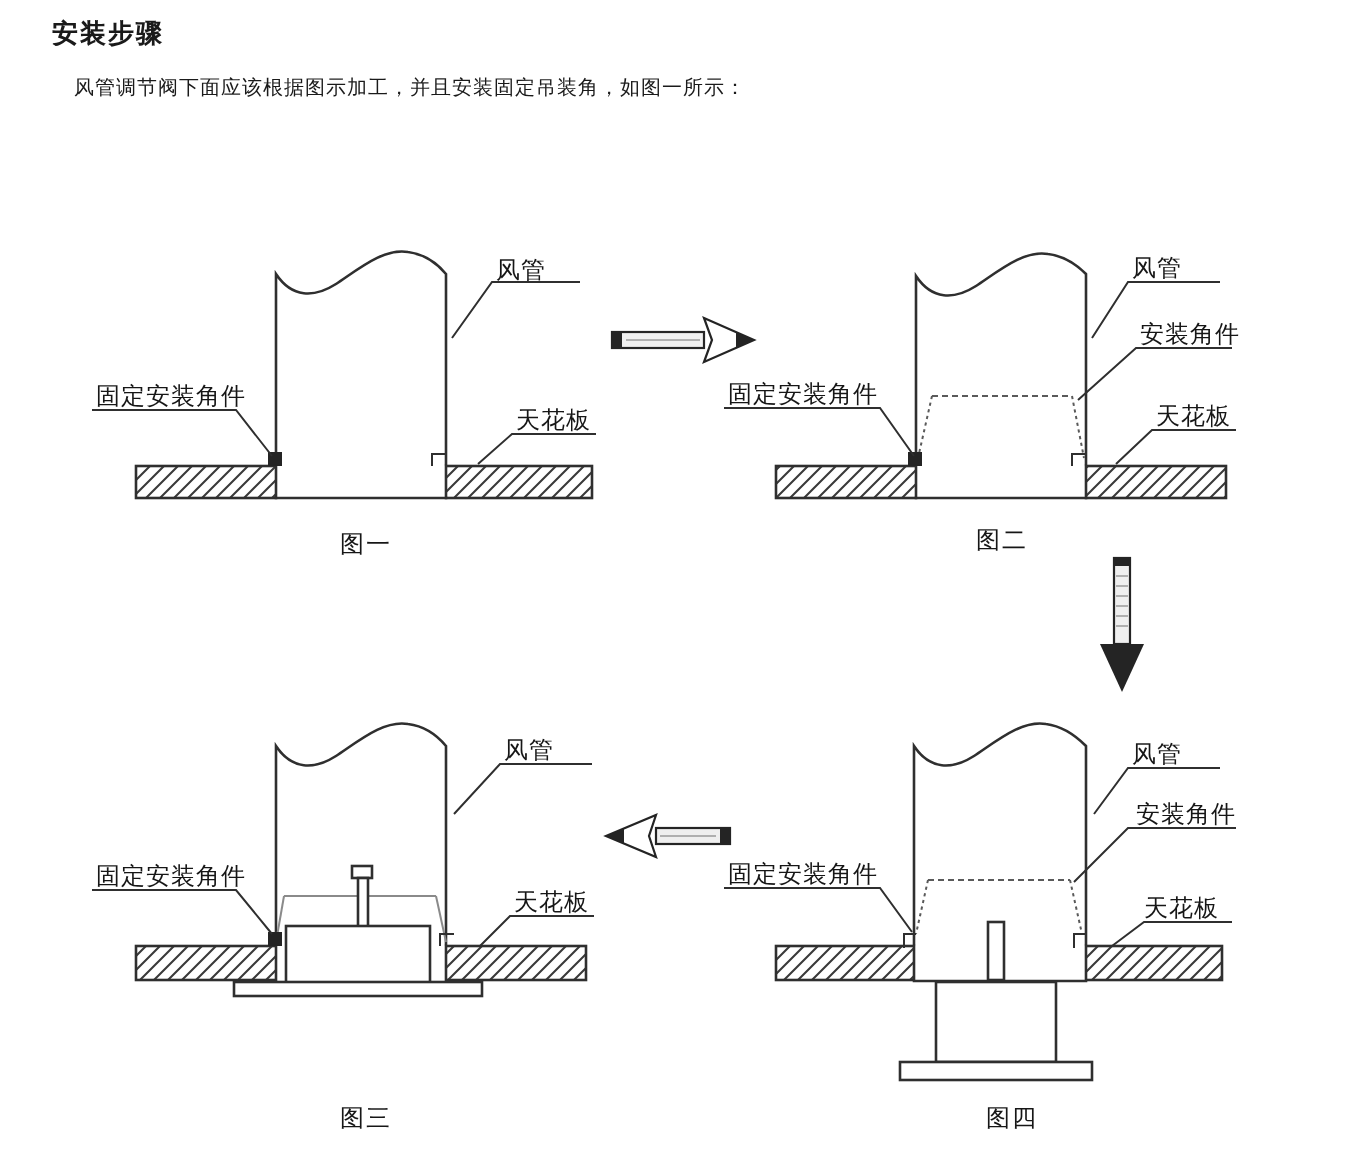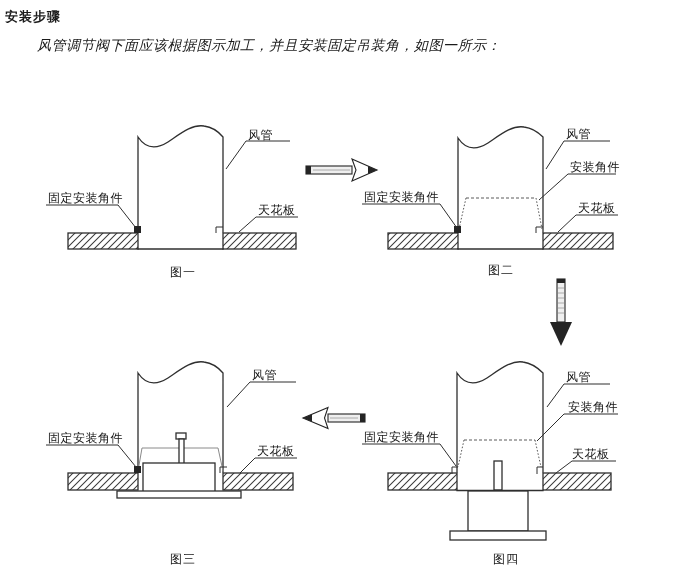--- a/index.html
+++ b/index.html
@@ -2,26 +2,26 @@
 <html><head>
 <meta charset="utf-8">
 <style>
   html,body{margin:0;padding:0;}
   body{
     width:673px;height:575px;position:relative;overflow:hidden;
     background:#ffffff;color:#1a1a1a;
     font-family:"Liberation Sans","DejaVu Sans",sans-serif;
   }
   .doc-title{
-    position:absolute;left:5px;top:8px;
+    position:absolute;left:26px;top:8px;
     font-size:13px;font-weight:bold;letter-spacing:1px;
   }
   .doc-intro{
     position:absolute;left:37px;top:37px;
-    font-size:14px;letter-spacing:0.5px;white-space:nowrap;font-style:italic;
+    font-size:10px;letter-spacing:0.5px;white-space:nowrap;
   }
   svg.diagram{position:absolute;left:0;top:0;}
   .ln{stroke:#2f2f2f;stroke-width:1.3;fill:none;stroke-linecap:square;}
   .lnw{stroke:#2f2f2f;stroke-width:1.3;fill:#ffffff;}
   .lead{stroke:#2f2f2f;stroke-width:1;fill:none;}
   .thin{stroke:#8a8a8a;stroke-width:1;fill:none;}
   .dashln{stroke:#5a5a5a;stroke-width:1;fill:none;stroke-dasharray:3 2;}
   .dotln{stroke:#5a5a5a;stroke-width:1;fill:none;stroke-dasharray:1.6 1.8;}
   .ceil{fill:url(#hatch);stroke:#2f2f2f;stroke-width:1.3;}
   .blk{fill:#242424;stroke:none;}

